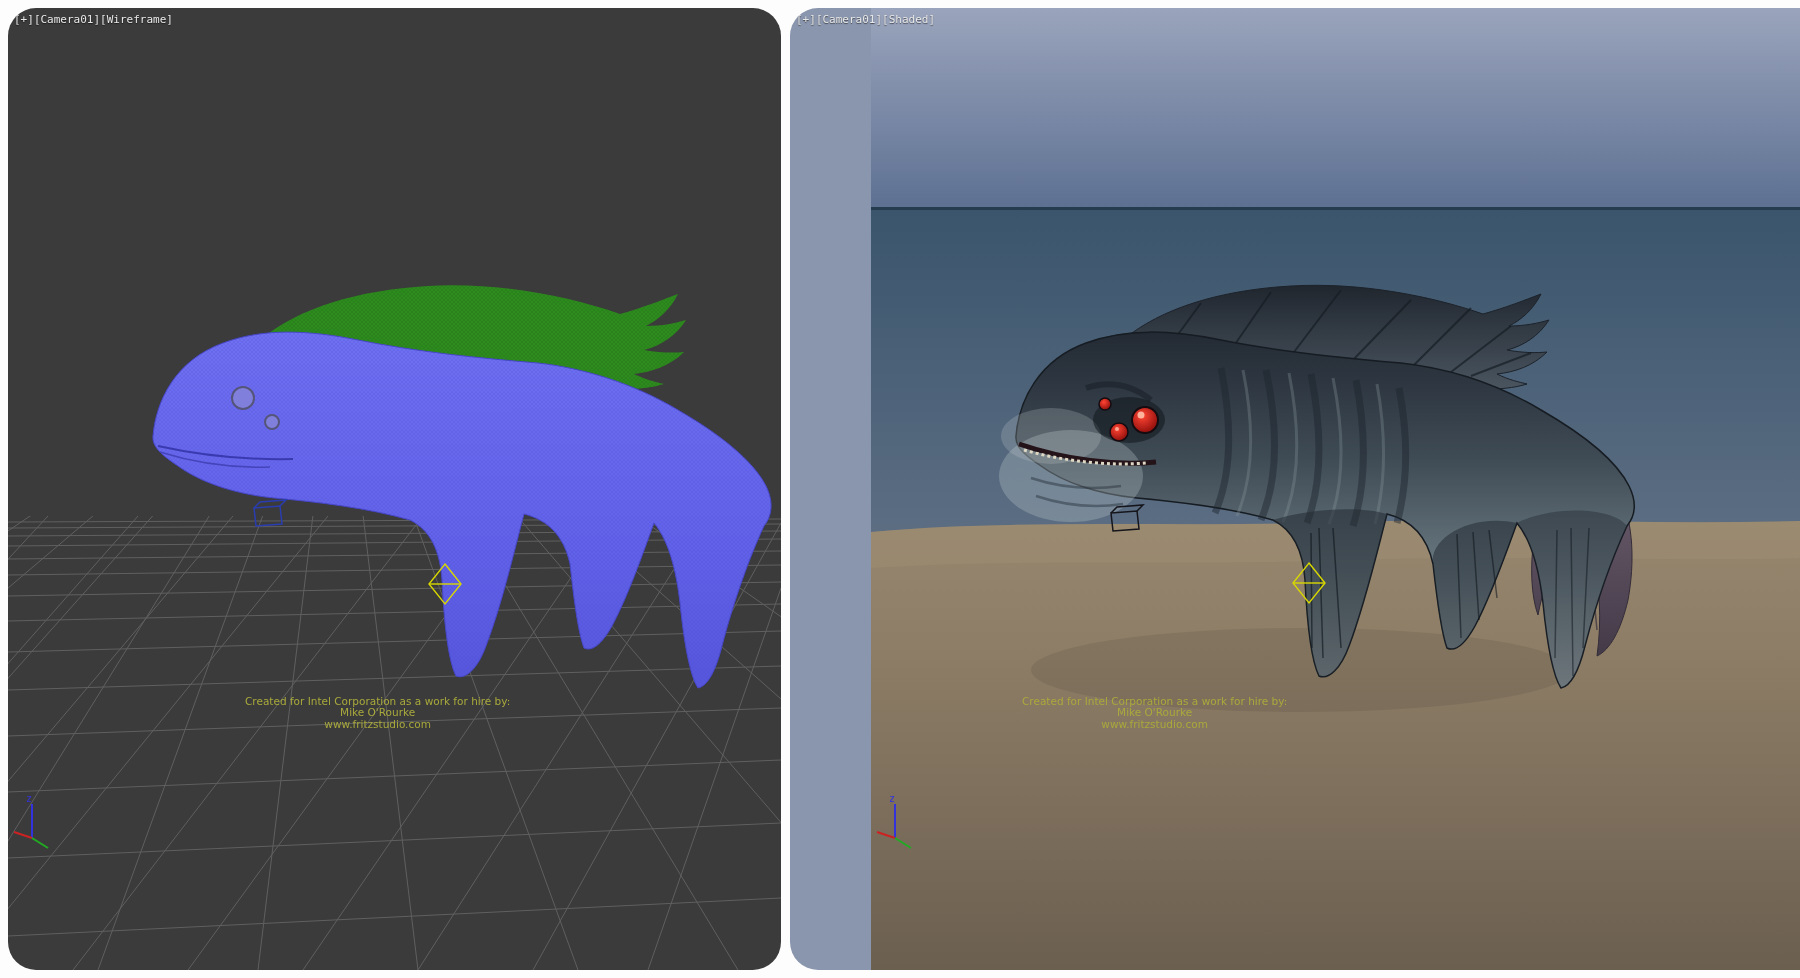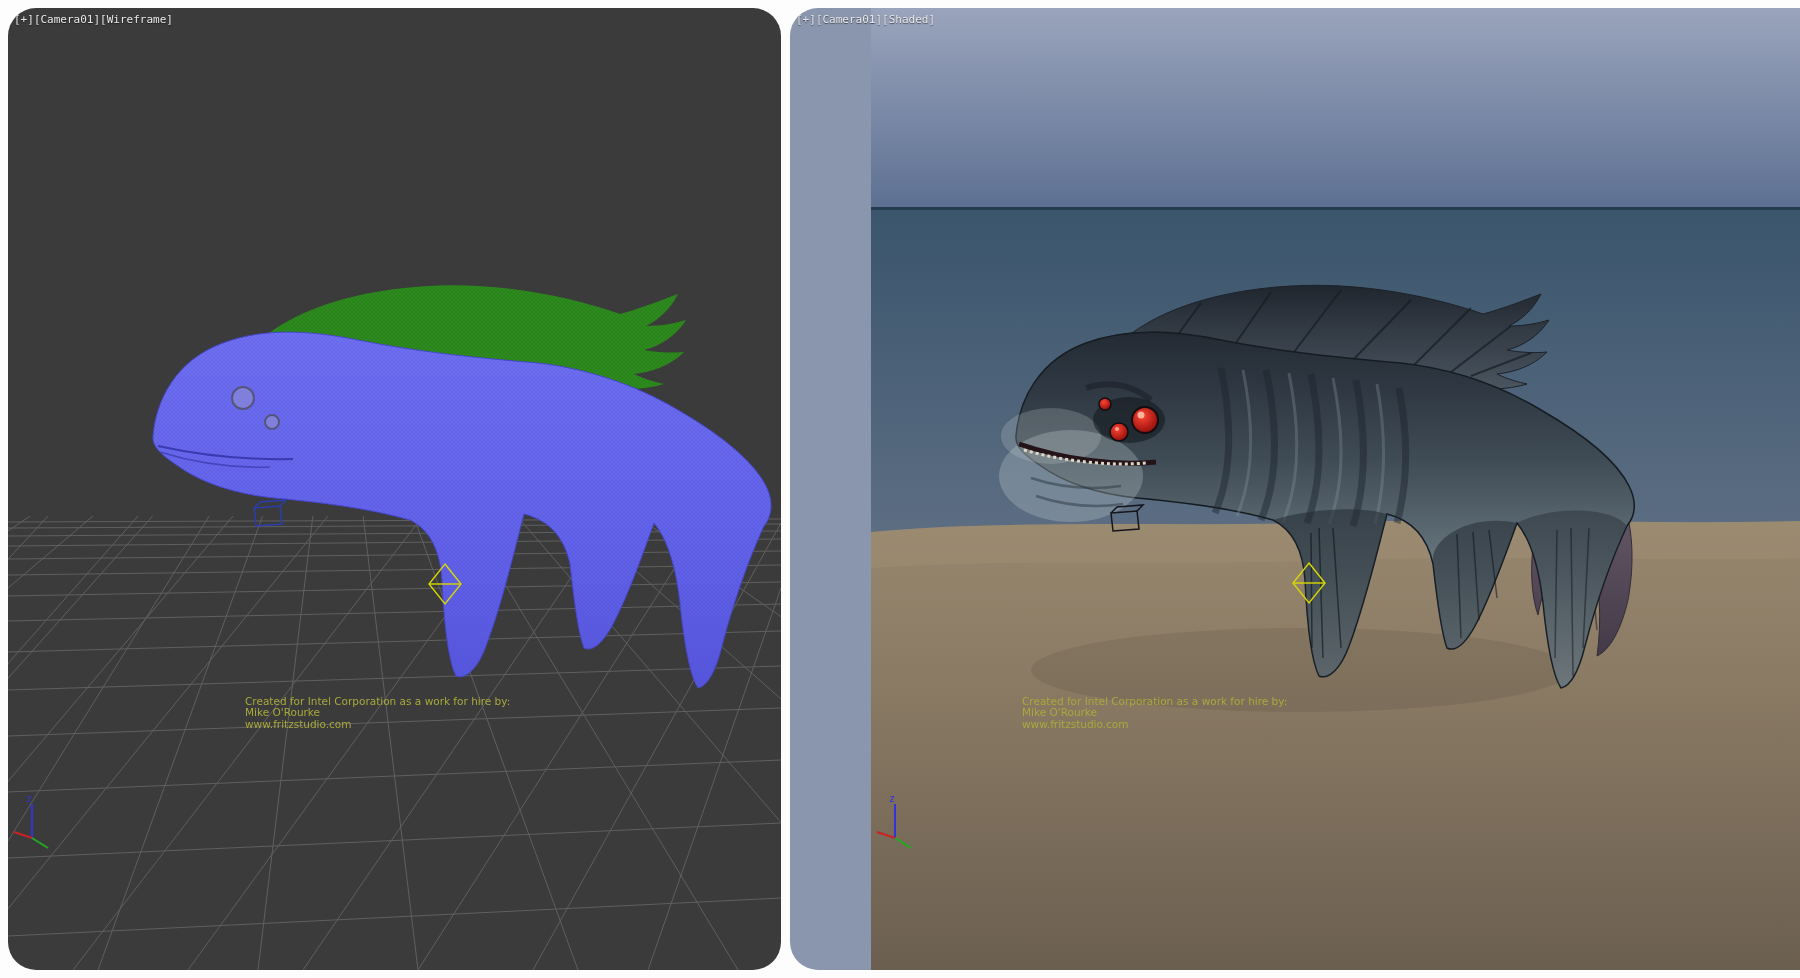--- a/index.html
+++ b/index.html
@@ -9,21 +9,21 @@
   .viewport { position:absolute; top:8px; height:962px; overflow:hidden;border-radius:28px; }
   #vp-left  { left:8px;   width:773px;  background:#3b3b3b; }
   #vp-right { left:790px; width:1164px; background:#8a96ad; }
 
   .vp-label { position:absolute; top:5px; left:6px; z-index:20;
               font-family:"DejaVu Sans Mono", monospace; font-size:11px;
               color:#e8e8e8; text-shadow:0 1px 1px rgba(0,0,0,.55); white-space:nowrap; }
   .vp-label span { cursor:pointer; }
 
   .watermark { position:absolute; z-index:18; color:#a9a93c; font-size:10.5px;
-               line-height:1.08; font-family:"DejaVu Sans", sans-serif; }
+               line-height:1.08; font-family:"DejaVu Sans", sans-serif;text-align:center; }
   #vp-left  .watermark { left:237px; top:688px; }
   #vp-right .watermark { left:232px; top:688px; }
 
   svg.scene { position:absolute; left:0; top:0; width:100%; height:100%; }
 </style>
 </head>
 <body>
 
 <div class="viewport" id="vp-left">
 

